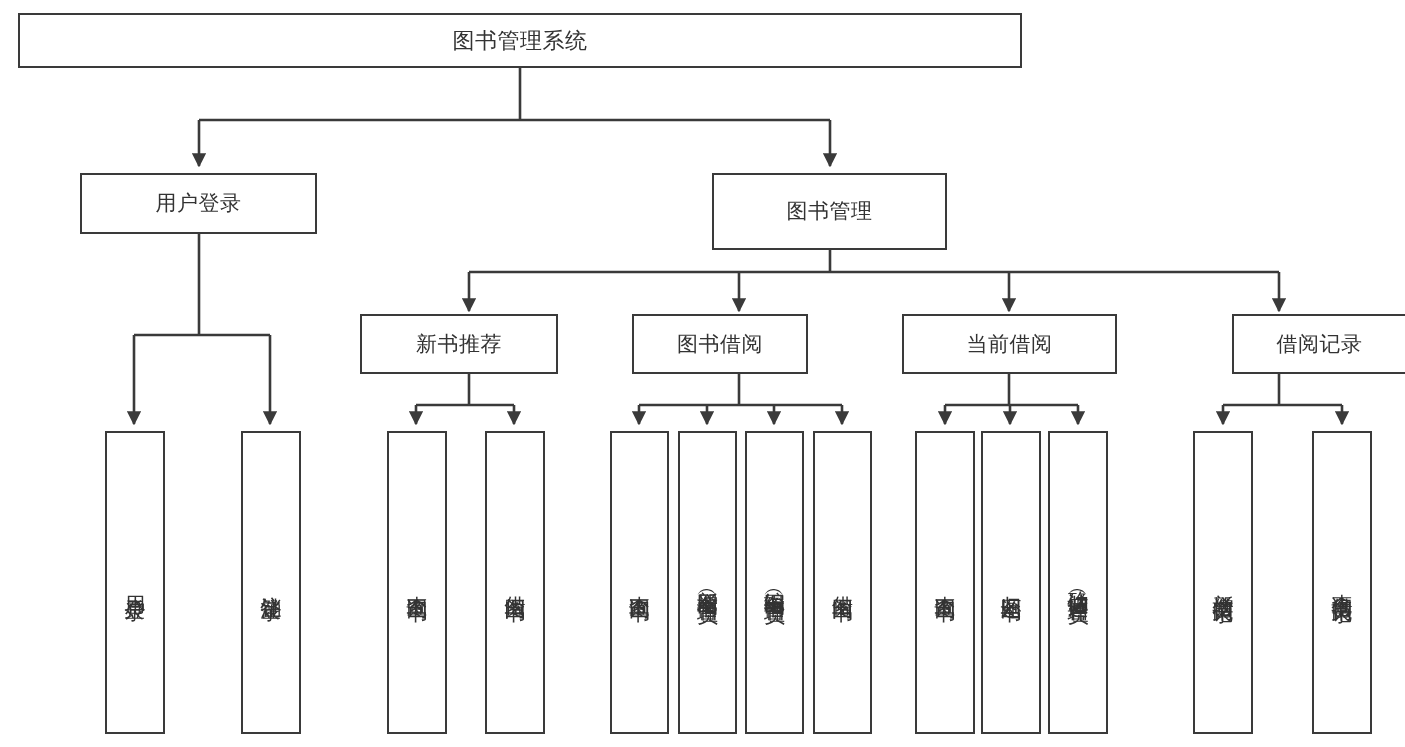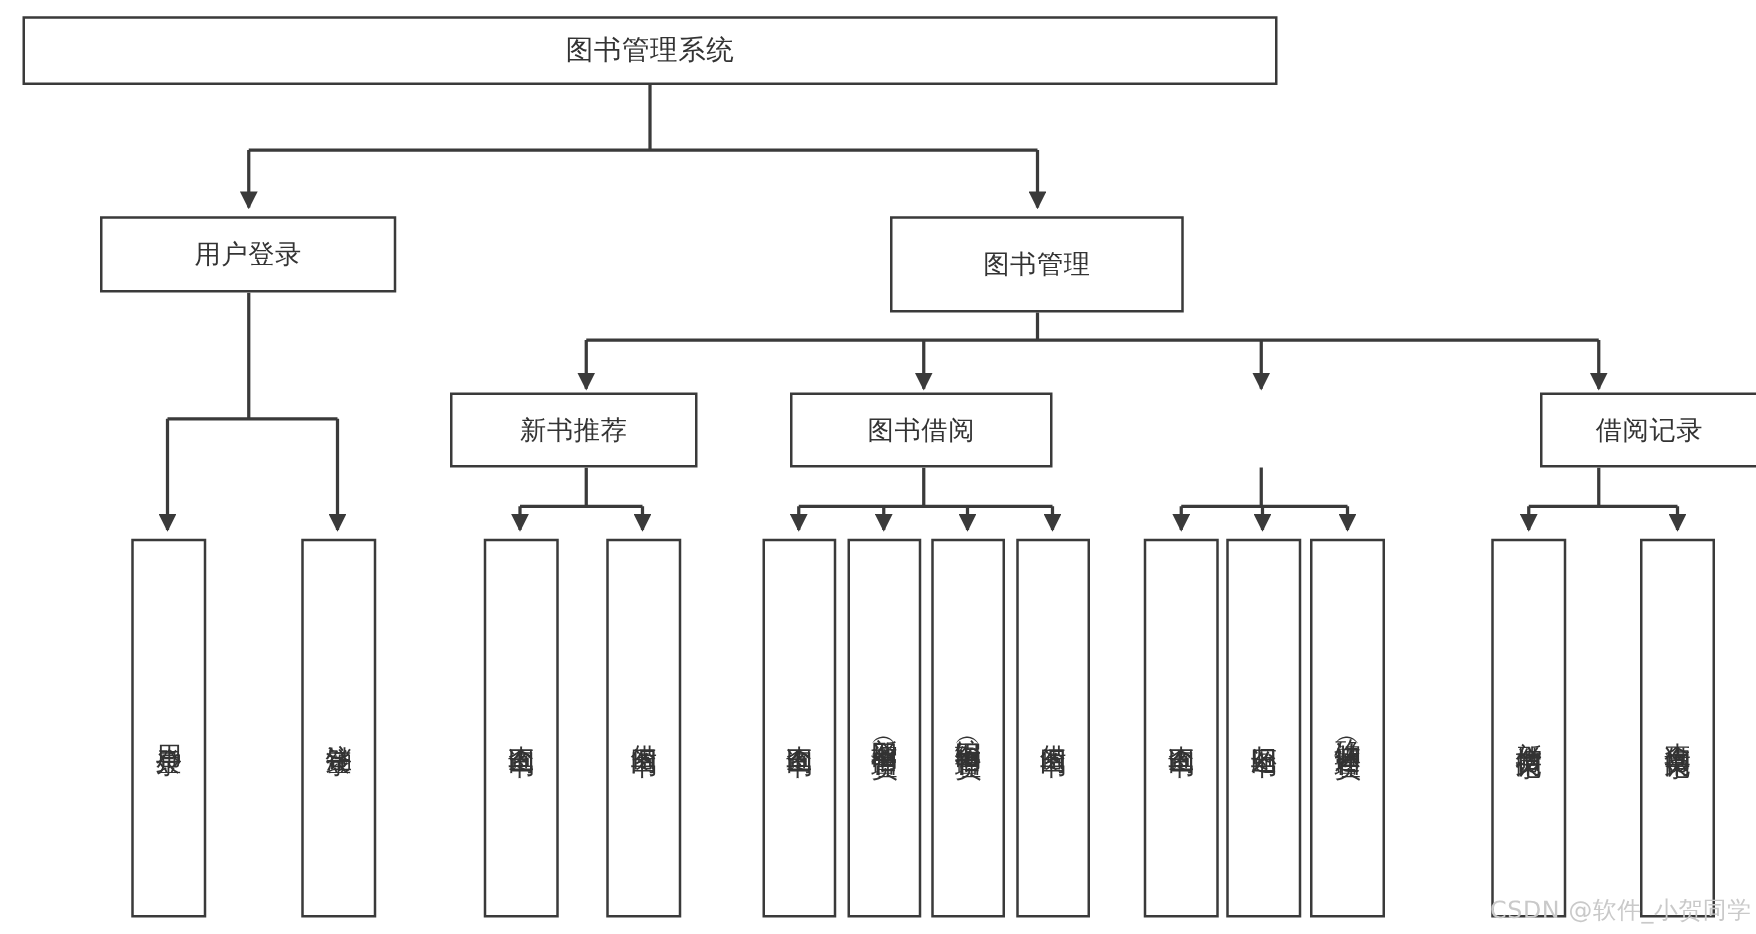--- a/index.html
+++ b/index.html
@@ -137,24 +137,27 @@
   </div>
 
   <div class="node horiz" style="left:712px; top:173px; width:235px; height:77px;">
     <span class="label">图书管理</span>
   </div>
 
   <div class="node horiz" style="left:360px; top:314px; width:198px; height:60px;">
     <span class="label">新书推荐</span>
   </div>
 
-  <div class="node horiz" style="left:632px; top:314px; width:210px; height:60px;">
+  <div class="node horiz" style="left:632px; top:314px; width:176px; height:60px;">
     <span class="label">图书借阅</span>
   </div>
 
+  <div class="node horiz" style="left:902px; top:314px; width:215px; height:60px;">
+    <span class="label">当前借阅</span>
+  </div>
 
   <div class="node horiz" style="left:1232px; top:314px; width:175px; height:60px;">
     <span class="label">借阅记录</span>
   </div>
 
   <div class="node vert" style="left:105px; top:431px; width:60px; height:303px;">
     <span class="label">用户登录</span>
   </div>
 
   <div class="node vert" style="left:241px; top:431px; width:60px; height:303px;">
@@ -198,15 +201,14 @@
   </div>
 
   <div class="node vert" style="left:1193px; top:431px; width:60px; height:303px;">
     <span class="label">新增借阅记录</span>
   </div>
 
   <div class="node vert" style="left:1312px; top:431px; width:60px; height:303px;">
     <span class="label">查询借阅记录</span>
   </div>
 
-  <div class="watermark" style="left:1192px; top:715px;">CSDN @软件_小贺同学</div>
 
 </div>
 
 </body></html>

